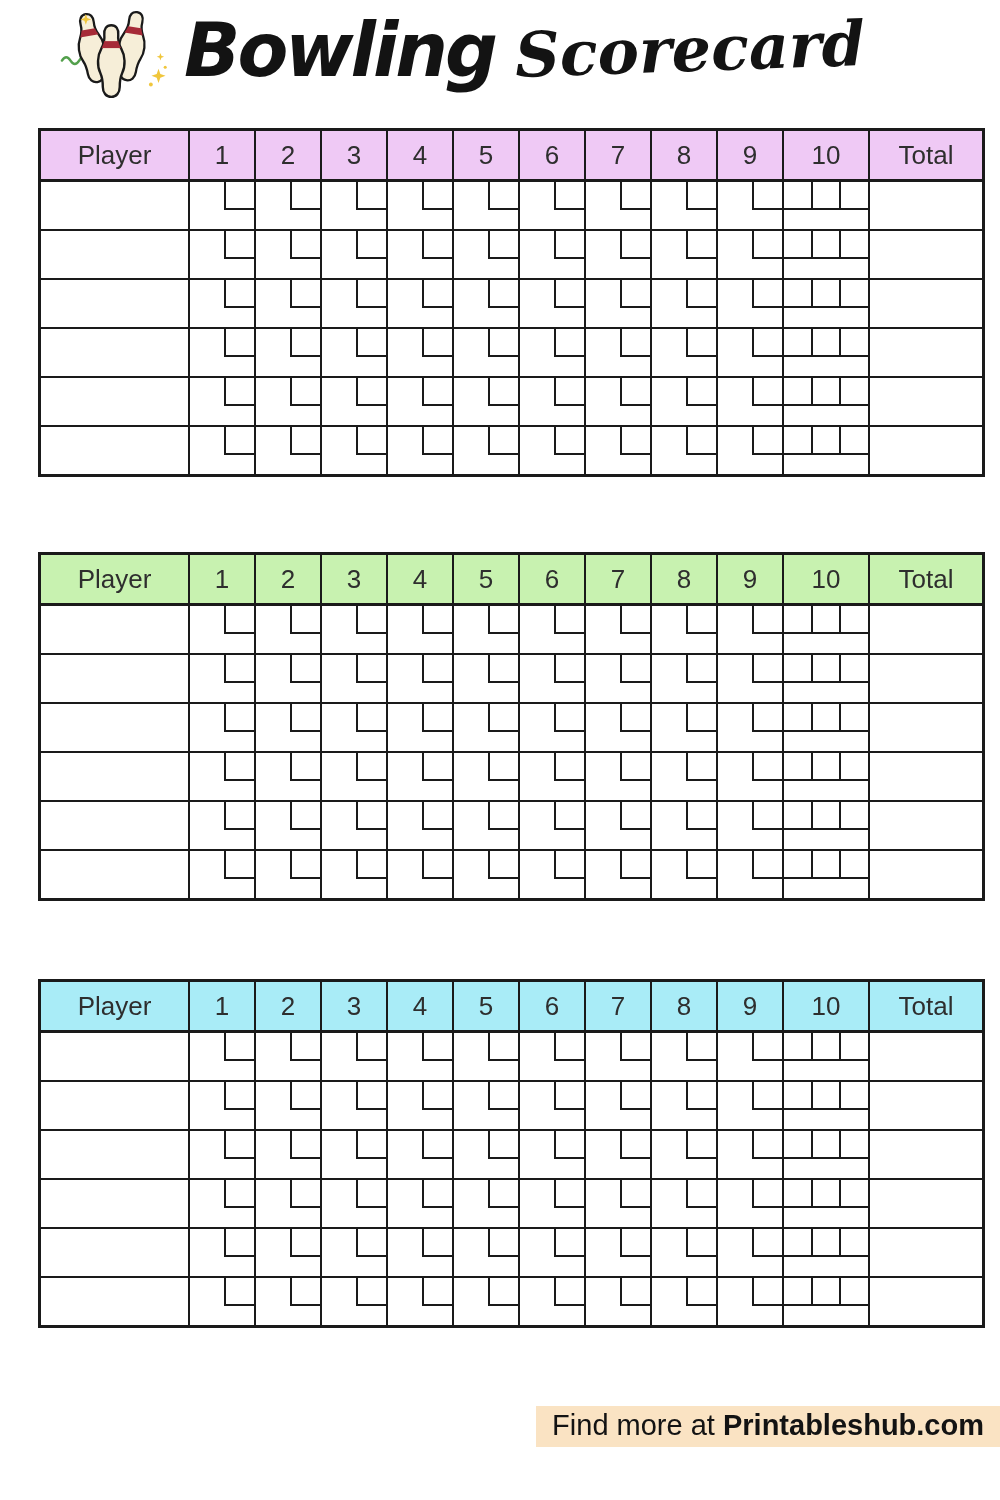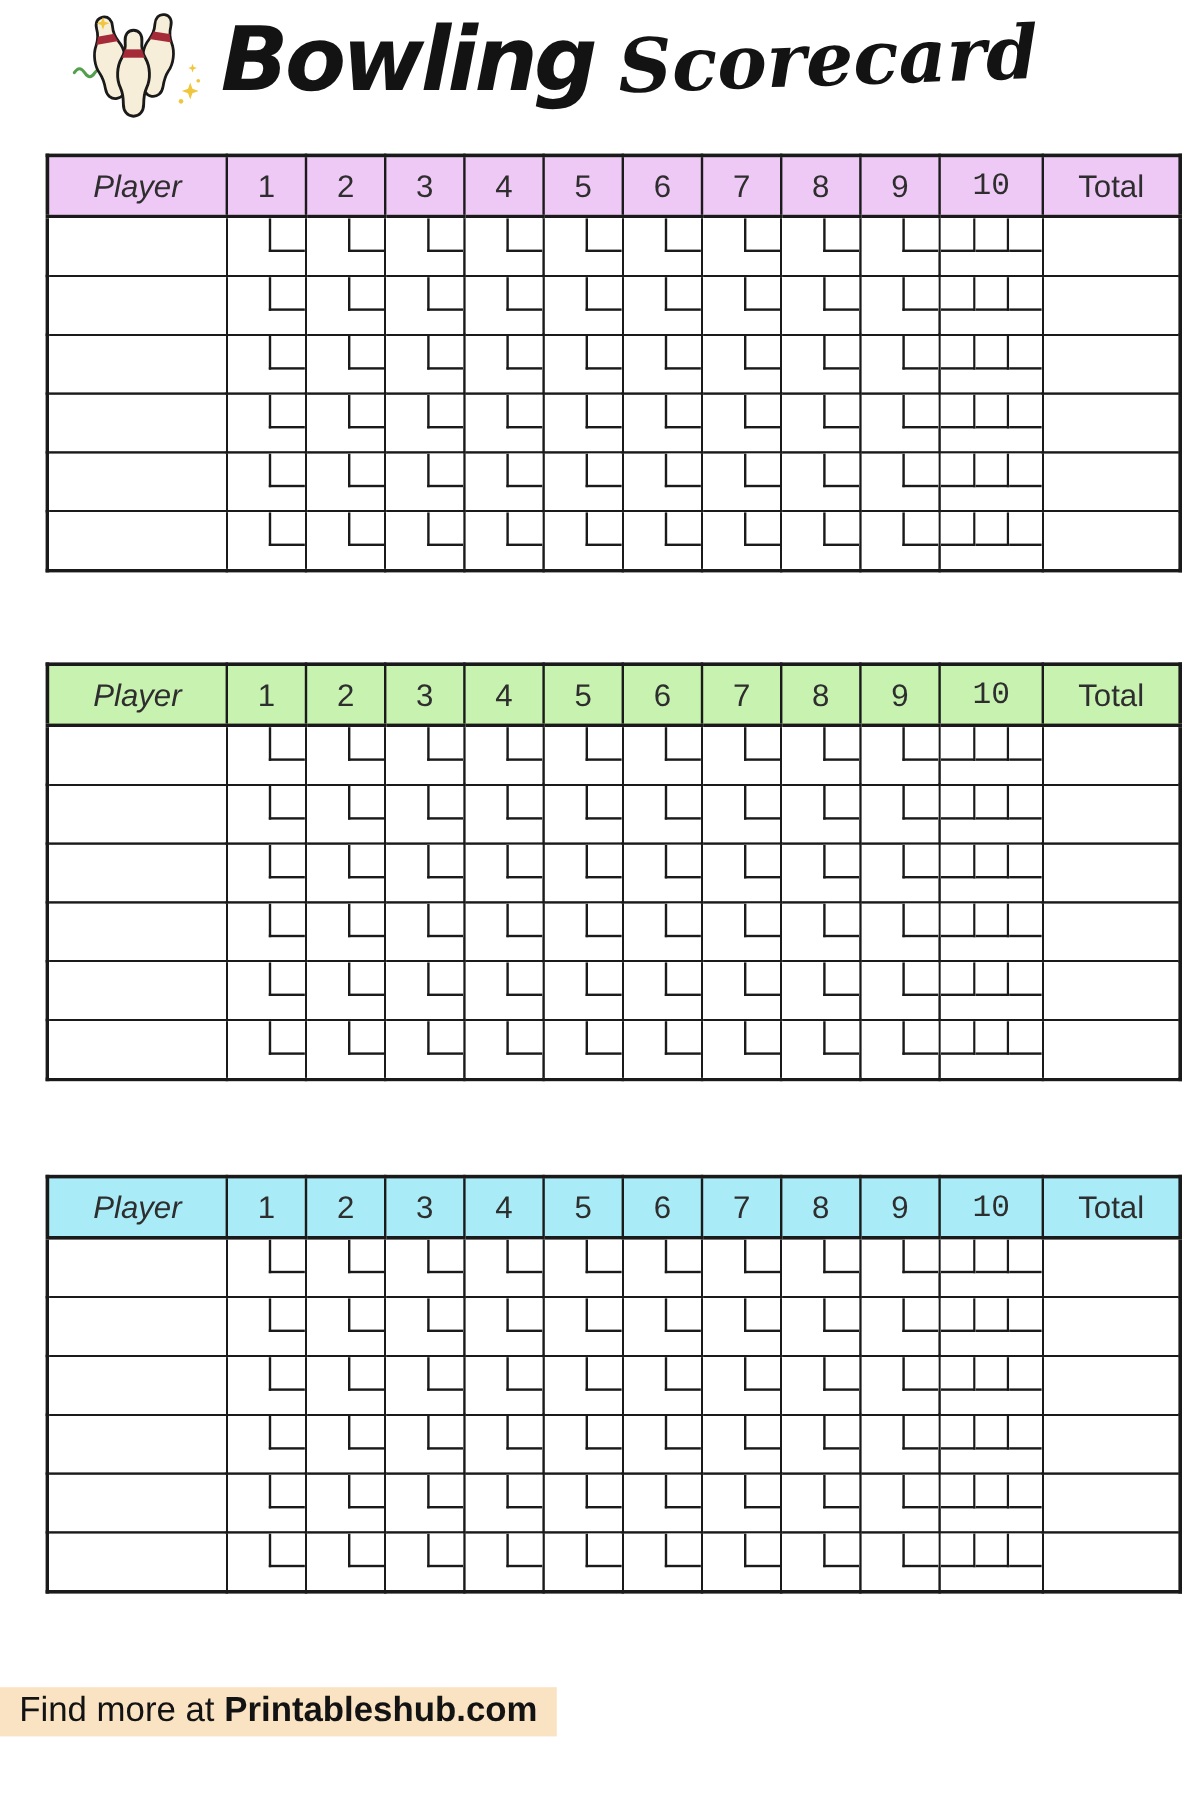--- a/index.html
+++ b/index.html
@@ -27,36 +27,36 @@
   table.scorecard{
     border-collapse:collapse;table-layout:fixed;width:925px;
     border:3px solid #1a1a1a;background:#fff;
   }
   .scorecard th,.scorecard td{border:2px solid #1a1a1a;padding:0;}
   .scorecard th{
     height:48px;font-weight:normal;font-size:26px;color:#2e2e2e;
     text-align:center;border-bottom:3px solid #1a1a1a;
   }
   .scorecard td{height:47px;position:relative;background:#fff;}
-  .c-player{width:147px;font-style:italic;} .c-frame{width:64px;} .c-ten{width:84px;font-family:Liberation Mono, monospace;} .c-total{width:112px;}
+  .c-player{width:147px;} .c-frame{width:64px;} .c-ten{width:84px;} .c-total{width:112px;}
 
   
   .tb{
     position:absolute;top:0;right:0;width:30px;height:28px;box-sizing:border-box;
     border-left:2px solid #1a1a1a;border-bottom:2px solid #1a1a1a;background:#fff;
   }
   .tb10{position:absolute;top:0;left:0;right:0;height:28px;display:flex;}
   .tb10 span{
     flex:1;box-sizing:border-box;height:28px;
     border-right:2px solid #1a1a1a;border-bottom:2px solid #1a1a1a;background:#fff;
   }
   .tb10 span:last-child{border-right:none;}
 
   
-  .footer{position:absolute;top:1406px;left:0;width:100%;text-align:left;}
+  .footer{position:absolute;top:1406px;left:0;width:100%;text-align:right;}
   .footer .hl{
     display:inline-block;padding:3px 16px 5px 16px;font-size:29px;color:#131313;
     font-family:"Liberation Sans",sans-serif;
   }
   .footer .brand{font-weight:bold;}
 </style>
 </head>
 <body>
 
 <div class="sheet">

